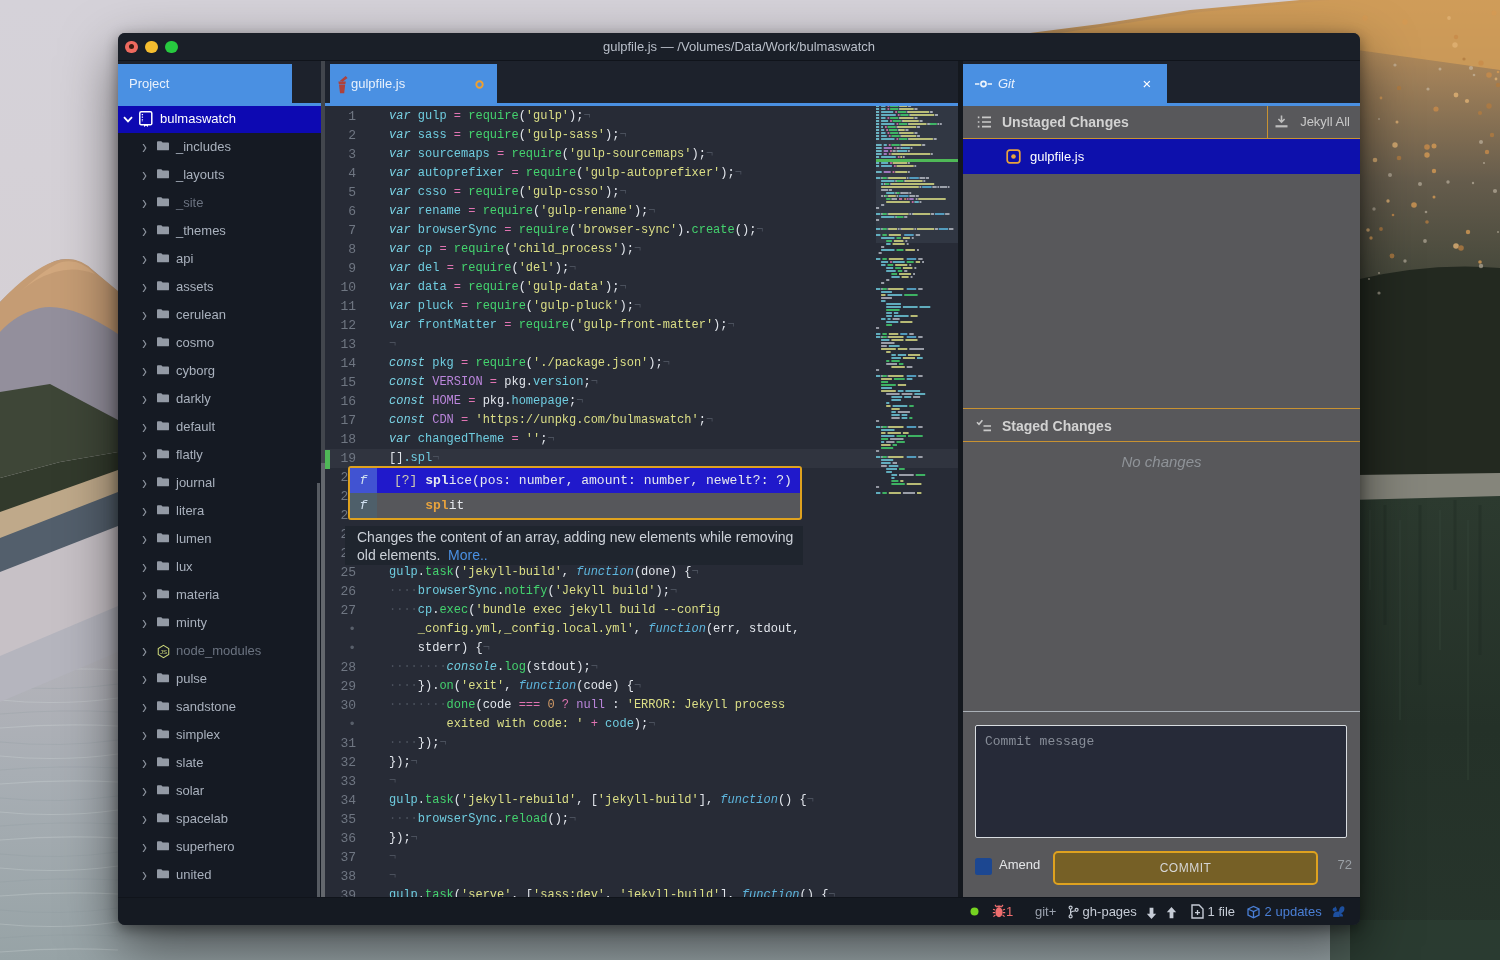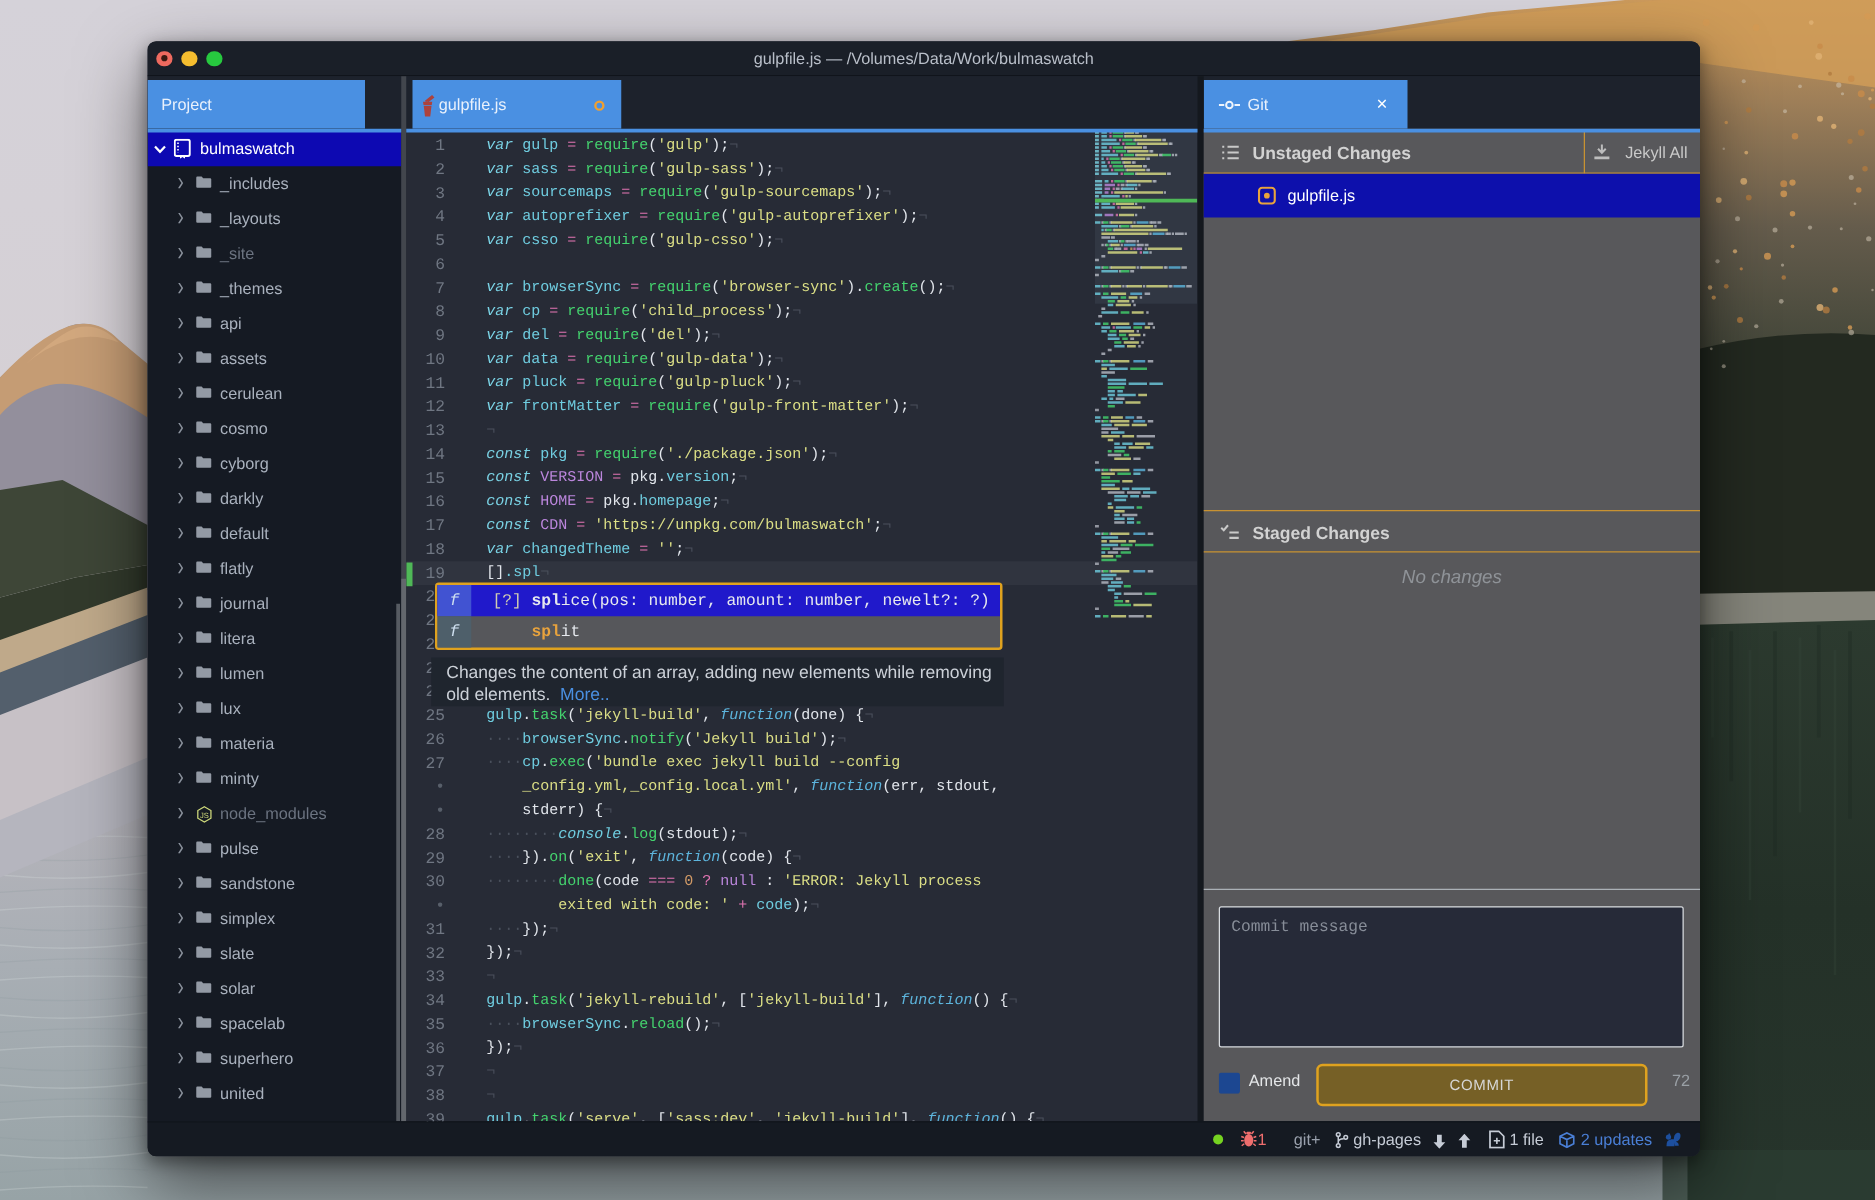--- a/index.html
+++ b/index.html
@@ -236,21 +236,21 @@
         <path d="M3.4 5.2 L8.6 0.9 L9.6 2 L5 5.4" stroke="#ad423c" stroke-width="1.3" fill="none"></path>
         <path d="M1.4 5.4 h7.4 l-0.4 2.6 h-6.6 Z" fill="#ad423c"></path>
         <path d="M2 8.6 h6.2 l-1 8.6 h-4.2 Z" fill="#ad423c"></path>
       </svg>
     <span style="position:absolute;left:21px;line-height:39px;">gulpfile.js</span>
     <svg style="position:absolute;right:13px;top:16px" width="9" height="9" viewBox="0 0 9 9">
         <circle cx="4.5" cy="4.5" r="3.2" fill="none" stroke="#f0a030" stroke-width="1.9"></circle>
       </svg>
   </div>
 
-  <div class="tab" style="left:845px; width:163px;">
+  <div class="tab" style="left:845px; width:204px;font-style:italic;">
     <svg style="position:absolute;left:12px;top:14px" width="17" height="12" viewBox="0 0 17 12">
         <circle cx="8.5" cy="6" r="2.6" fill="none" stroke="#eef4fc" stroke-width="1.6"></circle>
         <path d="M0 6 h4.4 M12.6 6 h4.4" stroke="#eef4fc" stroke-width="1.6"></path>
       </svg>
     <span style="position:absolute;left:35px;line-height:39px;">Git</span>
     <span style="position:absolute;right:16px;line-height:39px;font-size:15px;color:#fff;font-weight:400;">×</span>
   </div>
   <div class="blueline" style="left:0; width:203px;"></div>
   <div class="blueline" style="left:207px; width:633px;"></div>
   <div class="blueline" style="left:845px; right:0; width:397px;"></div>
@@ -511,20 +511,21 @@
       <div class="gl" style="top:707px">35</div>
       <div class="gl" style="top:726px">36</div>
       <div class="gl" style="top:745px">37</div>
       <div class="gl" style="top:764px">38</div>
       <div class="gl" style="top:783px">39</div>
     <div class="cl" style="top:4px"><span class="k">var</span><span class="w">&nbsp;</span><span class="c">gulp</span><span class="w">&nbsp;</span><span class="p">=</span><span class="w">&nbsp;</span><span class="g">require</span><span class="w">(</span><span class="y">'gulp'</span><span class="w">)</span><span class="w">;</span><span class="i">¬</span></div>
       <div class="cl" style="top:23px"><span class="k">var</span><span class="w">&nbsp;</span><span class="c">sass</span><span class="w">&nbsp;</span><span class="p">=</span><span class="w">&nbsp;</span><span class="g">require</span><span class="w">(</span><span class="y">'gulp-sass'</span><span class="w">)</span><span class="w">;</span><span class="i">¬</span></div>
       <div class="cl" style="top:42px"><span class="k">var</span><span class="w">&nbsp;</span><span class="c">sourcemaps</span><span class="w">&nbsp;</span><span class="p">=</span><span class="w">&nbsp;</span><span class="g">require</span><span class="w">(</span><span class="y">'gulp-sourcemaps'</span><span class="w">)</span><span class="w">;</span><span class="i">¬</span></div>
       <div class="cl" style="top:61px"><span class="k">var</span><span class="w">&nbsp;</span><span class="c">autoprefixer</span><span class="w">&nbsp;</span><span class="p">=</span><span class="w">&nbsp;</span><span class="g">require</span><span class="w">(</span><span class="y">'gulp-autoprefixer'</span><span class="w">)</span><span class="w">;</span><span class="i">¬</span></div>
       <div class="cl" style="top:80px"><span class="k">var</span><span class="w">&nbsp;</span><span class="c">csso</span><span class="w">&nbsp;</span><span class="p">=</span><span class="w">&nbsp;</span><span class="g">require</span><span class="w">(</span><span class="y">'gulp-csso'</span><span class="w">)</span><span class="w">;</span><span class="i">¬</span></div>
+      <div class="cl" style="top:99px"><span class="k">var</span><span class="w">&nbsp;</span><span class="c">rename</span><span class="w">&nbsp;</span><span class="p">=</span><span class="w">&nbsp;</span><span class="g">require</span><span class="w">(</span><span class="y">'gulp-rename'</span><span class="w">)</span><span class="w">;</span><span class="i">¬</span></div>
       <div class="cl" style="top:118px"><span class="k">var</span><span class="w">&nbsp;</span><span class="c">browserSync</span><span class="w">&nbsp;</span><span class="p">=</span><span class="w">&nbsp;</span><span class="g">require</span><span class="w">(</span><span class="y">'browser-sync'</span><span class="w">)</span><span class="w">.</span><span class="g">create</span><span class="w">()</span><span class="w">;</span><span class="i">¬</span></div>
       <div class="cl" style="top:137px"><span class="k">var</span><span class="w">&nbsp;</span><span class="c">cp</span><span class="w">&nbsp;</span><span class="p">=</span><span class="w">&nbsp;</span><span class="g">require</span><span class="w">(</span><span class="y">'child_process'</span><span class="w">)</span><span class="w">;</span><span class="i">¬</span></div>
       <div class="cl" style="top:156px"><span class="k">var</span><span class="w">&nbsp;</span><span class="c">del</span><span class="w">&nbsp;</span><span class="p">=</span><span class="w">&nbsp;</span><span class="g">require</span><span class="w">(</span><span class="y">'del'</span><span class="w">)</span><span class="w">;</span><span class="i">¬</span></div>
       <div class="cl" style="top:175px"><span class="k">var</span><span class="w">&nbsp;</span><span class="c">data</span><span class="w">&nbsp;</span><span class="p">=</span><span class="w">&nbsp;</span><span class="g">require</span><span class="w">(</span><span class="y">'gulp-data'</span><span class="w">)</span><span class="w">;</span><span class="i">¬</span></div>
       <div class="cl" style="top:194px"><span class="k">var</span><span class="w">&nbsp;</span><span class="c">pluck</span><span class="w">&nbsp;</span><span class="p">=</span><span class="w">&nbsp;</span><span class="g">require</span><span class="w">(</span><span class="y">'gulp-pluck'</span><span class="w">)</span><span class="w">;</span><span class="i">¬</span></div>
       <div class="cl" style="top:213px"><span class="k">var</span><span class="w">&nbsp;</span><span class="c">frontMatter</span><span class="w">&nbsp;</span><span class="p">=</span><span class="w">&nbsp;</span><span class="g">require</span><span class="w">(</span><span class="y">'gulp-front-matter'</span><span class="w">)</span><span class="w">;</span><span class="i">¬</span></div>
       <div class="cl" style="top:232px"><span class="i">¬</span></div>
       <div class="cl" style="top:251px"><span class="k">const</span><span class="w">&nbsp;</span><span class="c">pkg</span><span class="w">&nbsp;</span><span class="p">=</span><span class="w">&nbsp;</span><span class="g">require</span><span class="w">(</span><span class="y">'./package.json'</span><span class="w">)</span><span class="w">;</span><span class="i">¬</span></div>
       <div class="cl" style="top:270px"><span class="k">const</span><span class="w">&nbsp;</span><span class="u">VERSION</span><span class="w">&nbsp;</span><span class="p">=</span><span class="w">&nbsp;</span><span class="w">pkg</span><span class="w">.</span><span class="c">version</span><span class="w">;</span><span class="i">¬</span></div>
       <div class="cl" style="top:289px"><span class="k">const</span><span class="w">&nbsp;</span><span class="u">HOME</span><span class="w">&nbsp;</span><span class="p">=</span><span class="w">&nbsp;</span><span class="w">pkg</span><span class="w">.</span><span class="c">homepage</span><span class="w">;</span><span class="i">¬</span></div>

